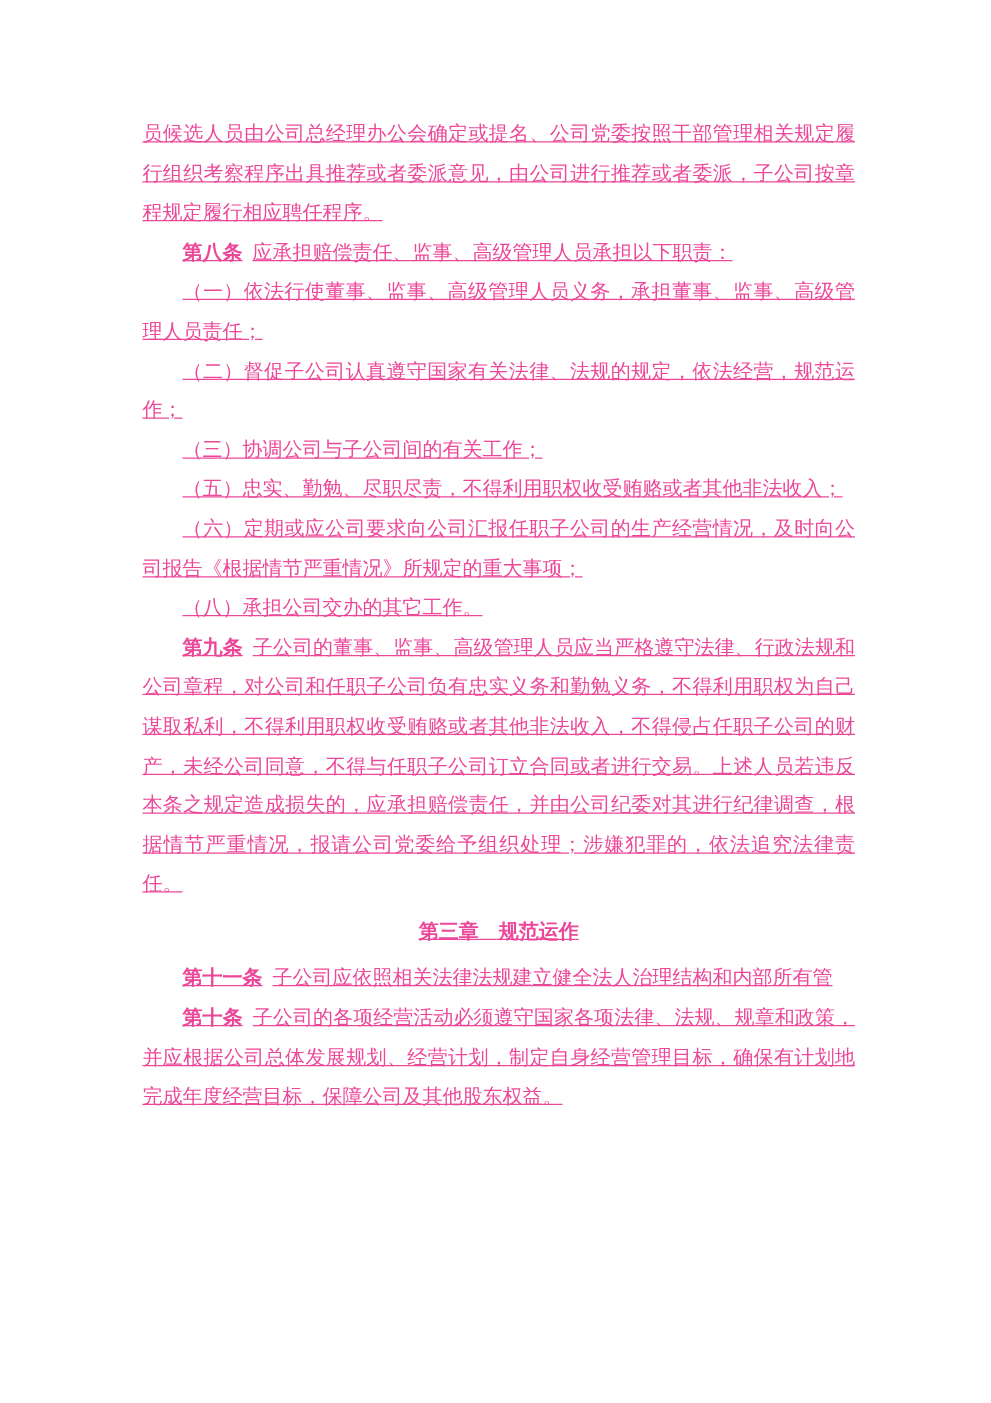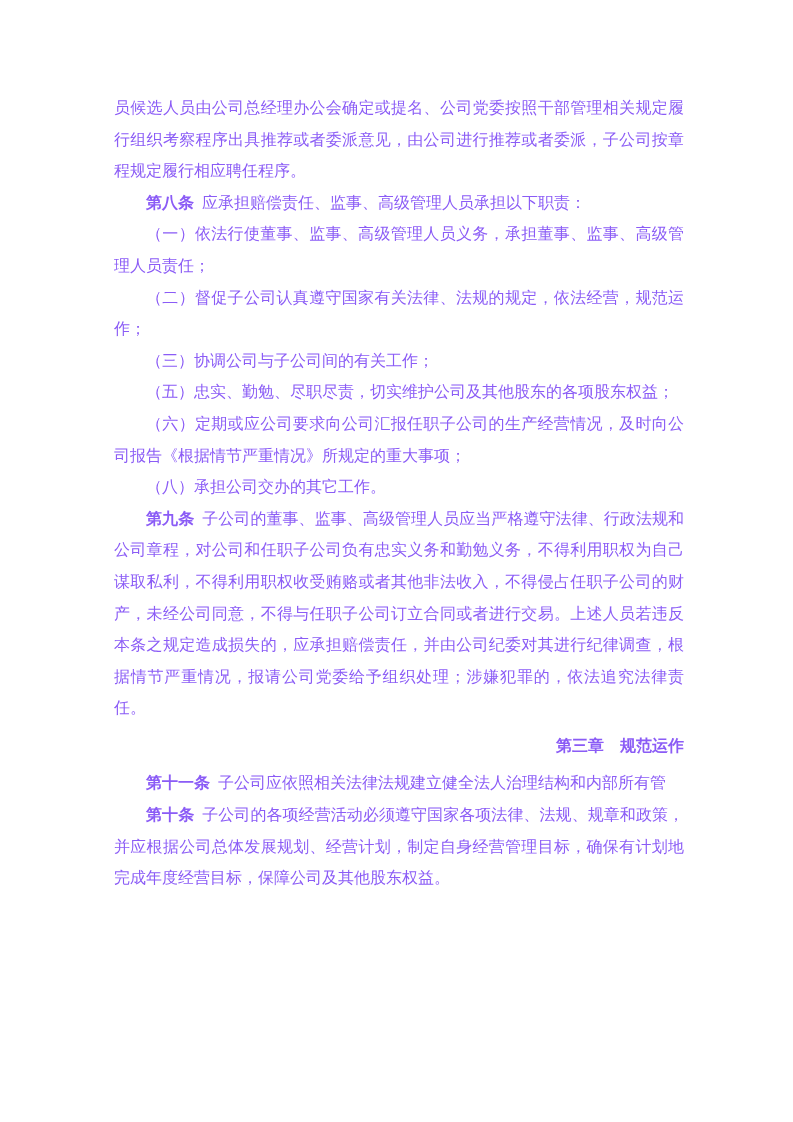--- a/index.html
+++ b/index.html
@@ -5,55 +5,56 @@
   html, body { margin: 0; padding: 0; background: #ffffff; }
   .page {
     width: 793px;
     height: 1122px;
     box-sizing: border-box;
     background: #ffffff;
     padding: 92px 109px 0 114px;
     font-family: "Liberation Serif", "DejaVu Serif", serif;
     font-size: 16px;
     line-height: 31.6px;
-    color: #8b5cf6;
+    color: #ec4899;
     overflow: hidden;
+    text-decoration: underline;
   }
   p.para {
     margin: 0;
     text-align: justify;
     text-indent: 2em;
   }
   p.para.no-indent { text-indent: 0; }
   span.lead { font-weight: bold; margin-top: 26px; }
   span.lead:not(:empty) { margin-right: 0.5em; }
   p.chapter-heading {
     margin: 6px 0;
-    text-align: right;
+    text-align: center;
     font-weight: bold;
     text-indent: 0;
   }
 </style>
 </head>
 <body>
 
 <div class="page">
 
   <p class="para no-indent"><span class="lead"></span><span>员候选人员由公司总经理办公会确定或提名、公司党委按照干部管理相关规定履行组织考察程序出具推荐或者委派意见，由公司进行推荐或者委派，子公司按章程规定履行相应聘任程序。</span></p>
 
   <p class="para"><span class="lead">第八条</span><span>应承担赔偿责任、监事、高级管理人员承担以下职责：</span></p>
 
   <p class="para"><span class="lead"></span><span>（一）依法行使董事、监事、高级管理人员义务，承担董事、监事、高级管理人员责任；</span></p>
 
   <p class="para"><span class="lead"></span><span>（二）督促子公司认真遵守国家有关法律、法规的规定，依法经营，规范运作；</span></p>
 
   <p class="para"><span class="lead"></span><span>（三）协调公司与子公司间的有关工作；</span></p>
 
 
-  <p class="para"><span class="lead"></span><span>（五）忠实、勤勉、尽职尽责，切实维护公司及其他股东的各项股东权益；</span></p>
+  <p class="para"><span class="lead"></span><span>（五）忠实、勤勉、尽职尽责，不得利用职权收受贿赂或者其他非法收入；</span></p>
 
   <p class="para"><span class="lead"></span><span>（六）定期或应公司要求向公司汇报任职子公司的生产经营情况，及时向公司报告《根据情节严重情况》所规定的重大事项；</span></p>
 
 
   <p class="para"><span class="lead"></span><span>（八）承担公司交办的其它工作。</span></p>
 
   <p class="para"><span class="lead">第九条</span><span>子公司的董事、监事、高级管理人员应当严格遵守法律、行政法规和公司章程，对公司和任职子公司负有忠实义务和勤勉义务，不得利用职权为自己谋取私利，不得利用职权收受贿赂或者其他非法收入，不得侵占任职子公司的财产，未经公司同意，不得与任职子公司订立合同或者进行交易。上述人员若违反本条之规定造成损失的，应承担赔偿责任，并由公司纪委对其进行纪律调查，根据情节严重情况，报请公司党委给予组织处理；涉嫌犯罪的，依法追究法律责任。</span></p>
 
   <p class="chapter-heading">第三章　规范运作</p>
 

